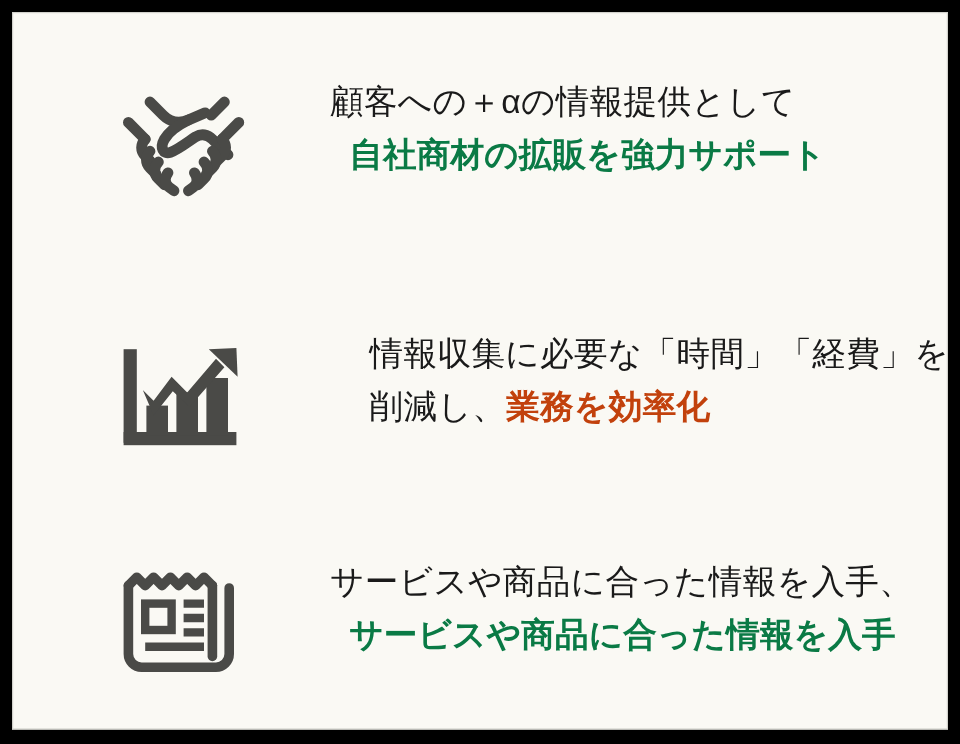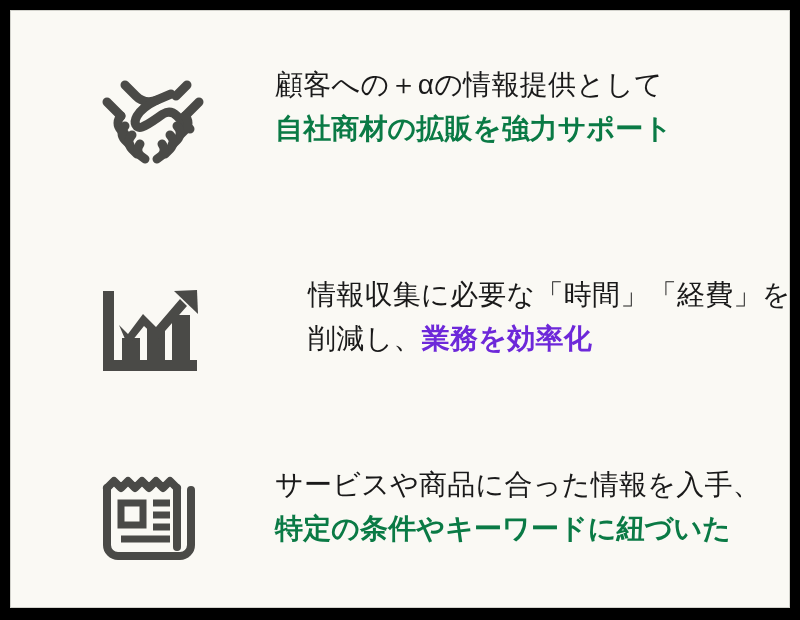--- a/index.html
+++ b/index.html
@@ -82,24 +82,25 @@
     letter-spacing: 0.01em;
     white-space: nowrap;
     color: #1a1a1a;
     font-weight: 400;
   }
 
   .text-line.accent {
     color: #0a7a45;
     font-weight: 700;
     letter-spacing: 0.005em;
+    margin-left: 16px;
   }
 
   .text-line .accent-run {
-    color: #6d28d9;
+    color: #c2410c;
     font-weight: 700;
   }
 </style>
 </head>
 <body>
 
 <div id="frame">
   <div id="canvas">
     <div class="feature-list">
 
@@ -161,19 +162,19 @@
               <rect x="21" y="28" width="22" height="22"></rect>
               <path d="M53 28 L70 28"></path>
               <path d="M53 40 L70 40"></path>
               <path d="M53 52 L70 52"></path>
               <path d="M21 64 L70 64"></path>
             </g>
           </svg>
         </div>
         <div class="text-cell">
           <div class="text-line">サービスや商品に合った情報を入手、</div>
-          <div class="text-line accent">特定の条件やキーワードに紐づいた</div>
+          <div class="text-line accent">サービスや商品に合った情報を入手</div>
         </div>
       </div>
 
     </div>
   </div>
 </div>
 
 </body></html>

